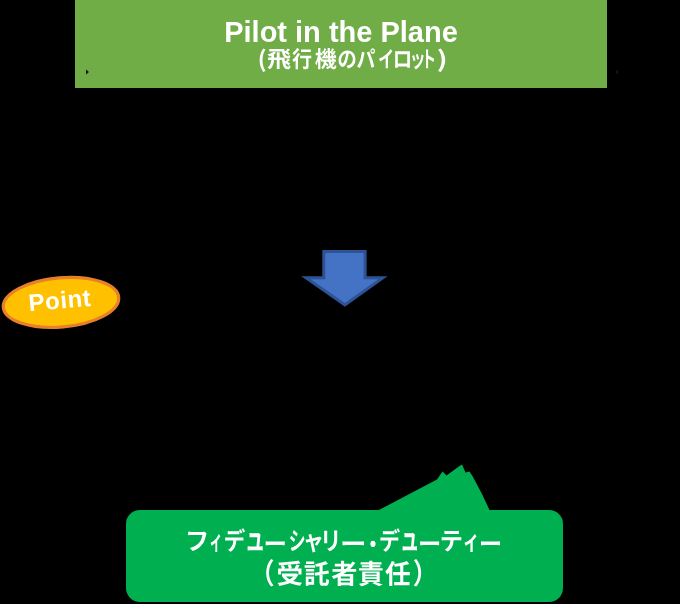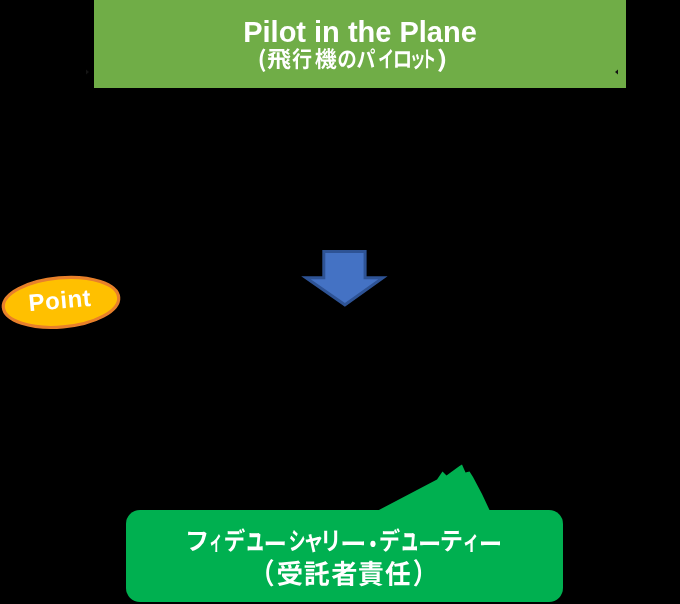--- a/index.html
+++ b/index.html
@@ -1,16 +1,16 @@
 <!DOCTYPE html>
 <html><head><meta charset="utf-8">
 <style>
 html,body{margin:0;padding:0;background:#000;width:680px;height:604px;overflow:hidden;}
 body{position:relative;font-family:"Liberation Sans",sans-serif;}
-.banner{position:absolute;left:94px;top:0;width:532px;height:88px;background:#70AD47;}
+.banner{position:absolute;left:75px;top:0;width:532px;height:88px;background:#70AD47;}
 .banner h1{margin:0;padding-top:19px;text-align:center;color:#fff;font-size:29px;font-weight:bold;line-height:26px;}
 .brect{position:absolute;left:126px;top:510px;width:437px;height:92px;background:#00B050;border-radius:14px;}
 svg.ov{position:absolute;left:0;top:0;}
 </style></head>
 <body>
 <div class="banner">
     <h1>Pilot in the Plane</h1>
   </div>
 <div class="brect"></div>
 <svg class="ov" width="680" height="604" viewBox="0 0 680 604">

